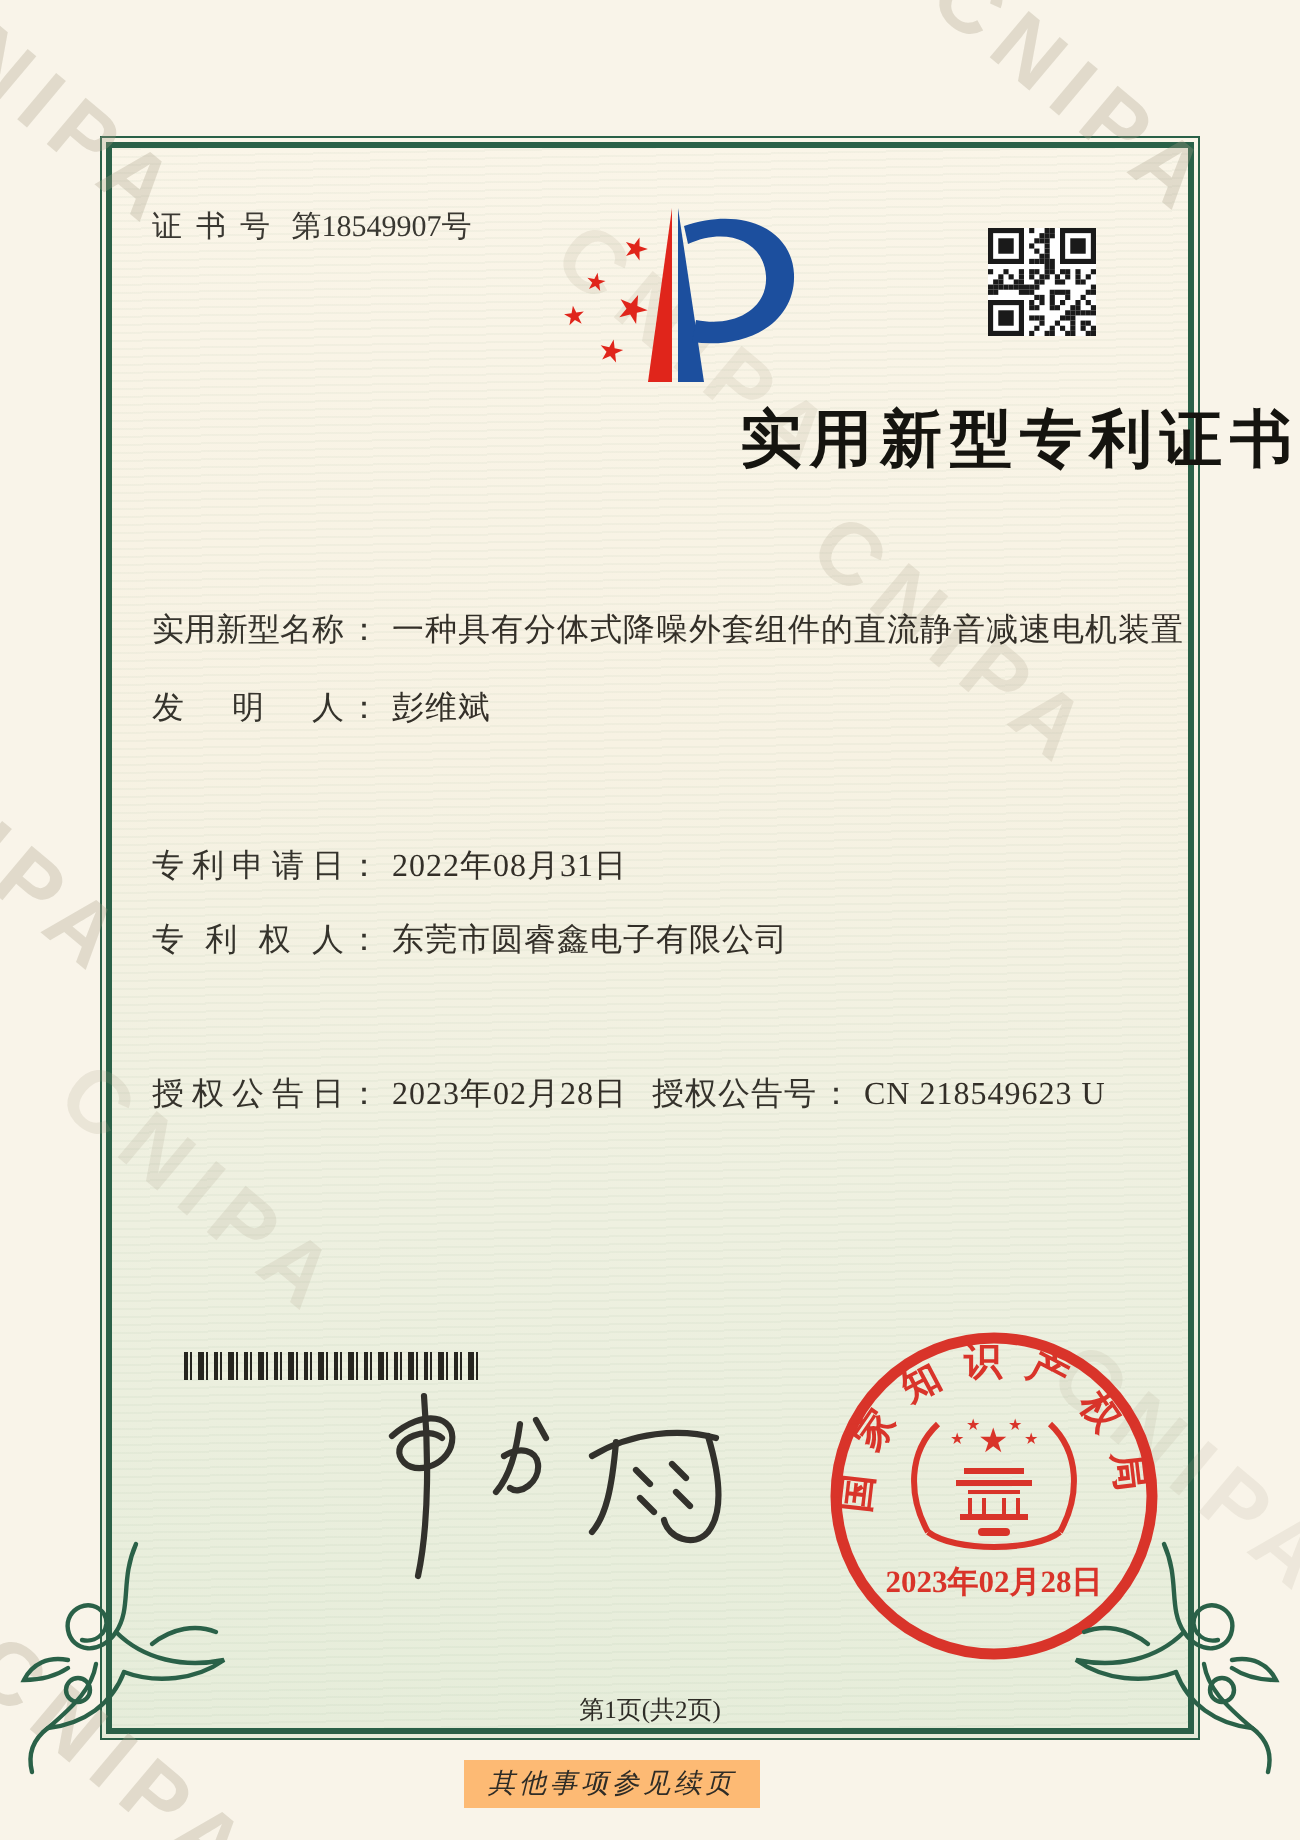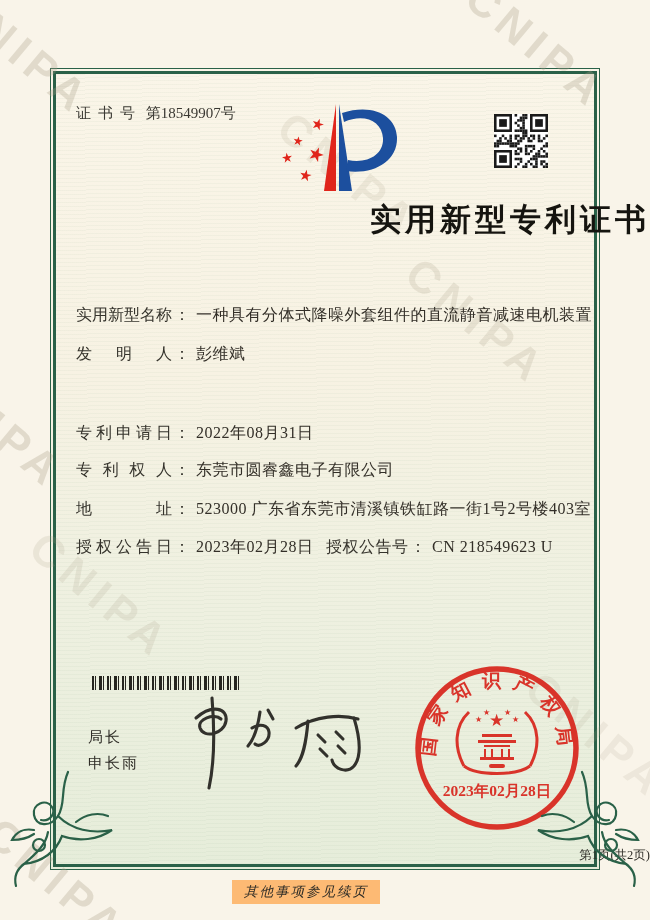--- a/index.html
+++ b/index.html
@@ -62,21 +62,21 @@
       #26251f 7px 10px,transparent 10px 11px,#26251f 11px 12px,transparent 12px 15px);
   }
   
   .signer{position:absolute;left:88px;top:728px;font-size:15px;color:#2e2c26;}
   .signer div{margin-bottom:7px;letter-spacing:2px;}
   .sig-svg{position:absolute;left:168px;top:688px;}
   
   .seal{position:absolute;left:411px;top:662px;mix-blend-mode:multiply;opacity:0.93;}
   
   .page-no{
-    position:absolute;left:0;top:847px;width:650px;text-align:right;
+    position:absolute;left:0;top:847px;width:650px;text-align:center;
     font-size:12.5px;color:#2e2c26;
   }
   .cont-note{
     position:absolute;left:232px;top:880px;padding:3px 12px;
     font-size:13.5px;font-style:italic;letter-spacing:2px;color:#2e2c26;
     background:#fdba74;
   }
   .corner{position:absolute;z-index:4;}
 </style>
 </head>
@@ -281,37 +281,30 @@
   </div>
   <div class="row" style="top:300px">
     <span class="lbl">发明人</span><span class="colon">：</span><span class="val">彭维斌</span>
   </div>
   <div class="row" style="top:379px">
     <span class="lbl">专利申请日</span><span class="colon">：</span><span class="val">2022年08月31日</span>
   </div>
   <div class="row" style="top:416px">
     <span class="lbl">专利权人</span><span class="colon">：</span><span class="val">东莞市圆睿鑫电子有限公司</span>
   </div>
-  <div class="row" style="top:455px">
-    <span class="lbl">地址</span><span class="colon">：</span><span class="val">523000 广东省东莞市清溪镇铁缸路一街1号2号楼403室</span>
-  </div>
   <div class="row row2col" style="top:493px">
     <span class="lbl">授权公告日</span><span class="colon">：</span><span class="val">2023年02月28日</span>
     <span class="col2">
       <span class="lbl">授权公告号</span><span class="colon">：</span><span class="val">CN 218549623 U</span>
     </span>
   </div>
 
 
   <div class="barcode"></div>
 
-  <div class="signer">
-    <div>局长</div>
-    <div>申长雨</div>
-  </div>
 
   <svg class="sig-svg" width="200" height="105" viewBox="0 0 200 105">
     <g stroke="#32312c" fill="none" stroke-width="3.1" stroke-linecap="round" stroke-linejoin="round">
       <path d="M28,30 C44,16 60,20 58,33 C56,46 36,51 32,40 C29,31 46,25 53,31"></path>
       <path d="M44,10 C46,34 47,72 41,100"></path>
       <path d="M92,24 C90,38 87,50 80,58"></path>
       <path d="M84,40 C92,35 100,37 101,44 C102,53 92,60 87,56"></path>
       <path d="M100,22 l5,9"></path>
       <path d="M128,40 C148,28 172,26 190,31"></path>
       <path d="M140,33 C138,56 135,70 128,78"></path>

